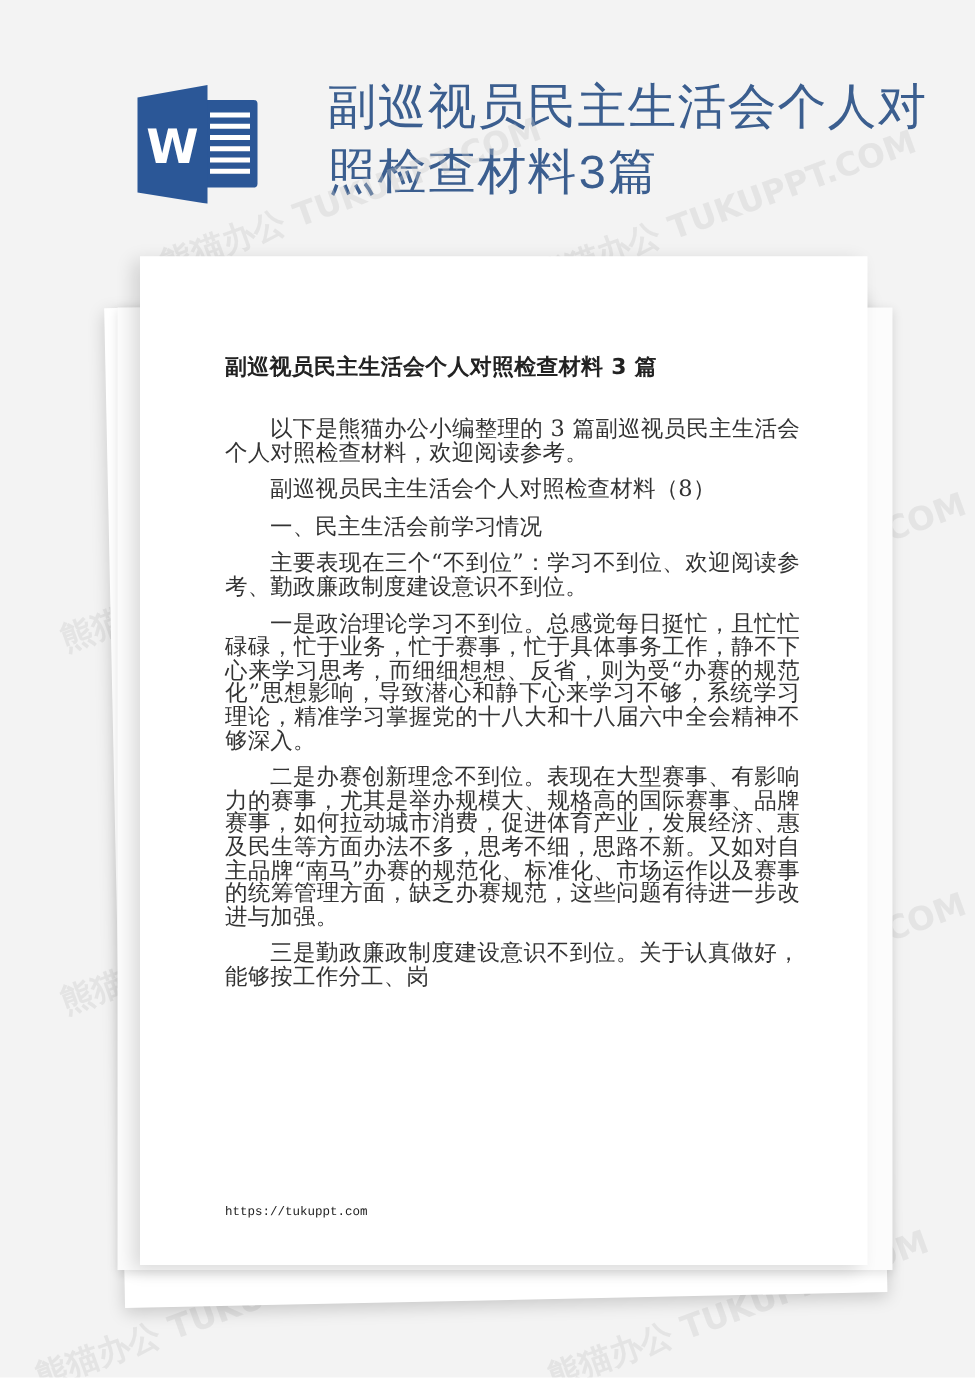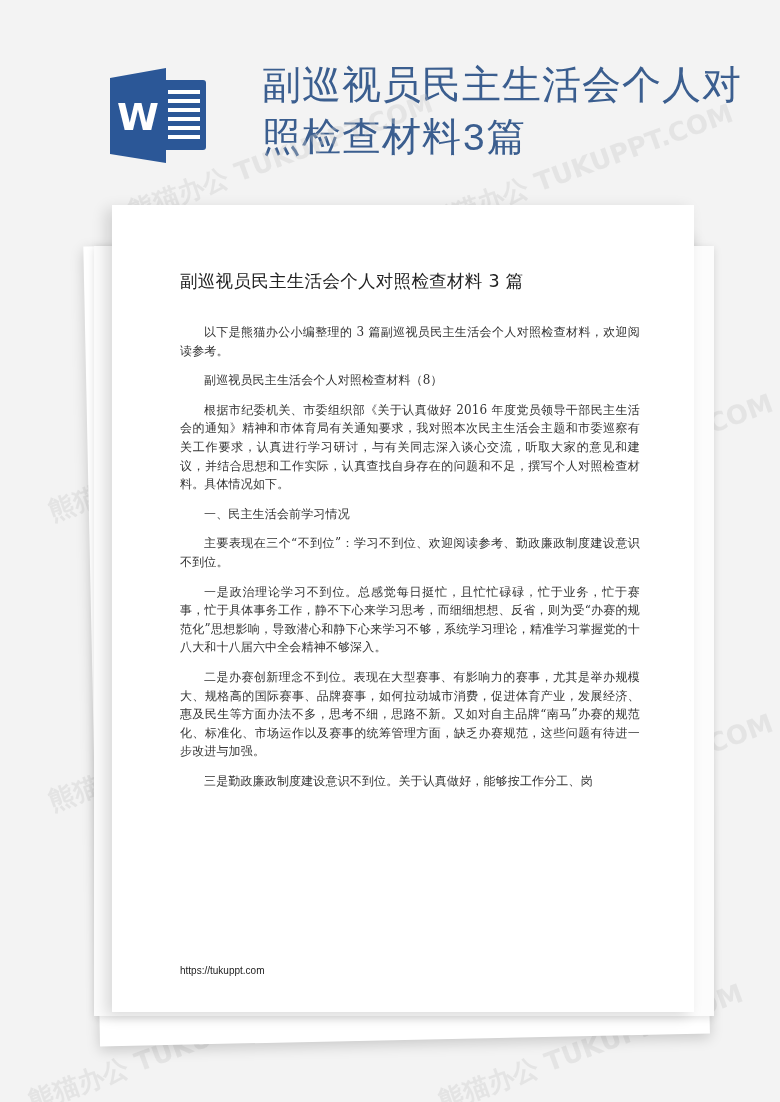--- a/index.html
+++ b/index.html
@@ -27,30 +27,30 @@
     .page-mid {
       position:absolute; left:94px; top:246px; width:620px; height:770px;
       background:#fcfcfc; box-shadow:0 2px 8px rgba(0,0,0,0.12);
     }
     .page {
       position:absolute; left:112px; top:205px; width:582px; height:807px;
       background:#ffffff; box-shadow:-6px 4px 14px rgba(0,0,0,0.14);
       box-sizing:border-box; padding:64px 54px 0 68px;
     }
     .doc-title {
-      font-family:"DejaVu Sans", sans-serif; font-size:17.5px; font-weight:normal; color:#222;
-      margin:0 0 30px 0; letter-spacing:0.3px;
+      font-family:"DejaVu Sans", sans-serif; font-size:17.5px; font-weight:bold; color:#222;
+      margin:12px 0 30px 0; letter-spacing:0.3px;
     }
     .para {
-      font-size:12px; line-height:18.6px; color:#333; text-indent:2em; margin:0 0 11px 0;
+      font-size:18px; line-height:18.6px; color:#333; text-indent:2em; margin:0 0 11px 0;
       text-align:justify; letter-spacing:0.15px;
     }
     .footer-url {
       position:absolute; left:68px; top:760px;
-      font-family:Liberation Sans, sans-serif; font-size:10px; color:#222;
+      font-family:Liberation Mono, monospace; font-size:10px; color:#222;
     }
   </style>
 </head>
 <body>
 
 <div class="header">
   <svg class="word-icon" viewBox="0 0 100 95">
     <rect x="48" y="12" width="50" height="70" rx="3" fill="#2b5797"></rect>
     <g fill="#ffffff">
       <rect x="60" y="22" width="32" height="4"></rect>
@@ -75,20 +75,19 @@
 <div class="watermark" style="left:20px;top:1030px;">熊猫办公 TUKUPPT.COM</div>
 <div class="watermark" style="left:430px;top:1030px;">熊猫办公 TUKUPPT.COM</div>
 
 <div class="page-back"></div>
 <div class="page-mid"></div>
 
 <div class="page">
   <div class="doc-title">副巡视员民主生活会个人对照检查材料 3 篇</div>
   <p class="para">以下是熊猫办公小编整理的 3 篇副巡视员民主生活会个人对照检查材料，欢迎阅读参考。</p>
   <p class="para">副巡视员民主生活会个人对照检查材料（8）</p>
-  <p class="para">根据市纪委机关、市委组织部《关于认真做好 2016 年度党员领导干部民主生活会的通知》精神和市体育局有关通知要求，我对照本次民主生活会主题和市委巡察有关工作要求，认真进行学习研讨，与有关同志深入谈心交流，听取大家的意见和建议，并结合思想和工作实际，认真查找自身存在的问题和不足，撰写个人对照检查材料。具体情况如下。</p>
   <p class="para">一、民主生活会前学习情况</p>
   <p class="para">主要表现在三个“不到位”：学习不到位、欢迎阅读参考、勤政廉政制度建设意识不到位。</p>
   <p class="para">一是政治理论学习不到位。总感觉每日挺忙，且忙忙碌碌，忙于业务，忙于赛事，忙于具体事务工作，静不下心来学习思考，而细细想想、反省，则为受“办赛的规范化”思想影响，导致潜心和静下心来学习不够，系统学习理论，精准学习掌握党的十八大和十八届六中全会精神不够深入。</p>
   <p class="para">二是办赛创新理念不到位。表现在大型赛事、有影响力的赛事，尤其是举办规模大、规格高的国际赛事、品牌赛事，如何拉动城市消费，促进体育产业，发展经济、惠及民生等方面办法不多，思考不细，思路不新。又如对自主品牌“南马”办赛的规范化、标准化、市场运作以及赛事的统筹管理方面，缺乏办赛规范，这些问题有待进一步改进与加强。</p>
   <p class="para">三是勤政廉政制度建设意识不到位。关于认真做好，能够按工作分工、岗</p>
   <div class="footer-url">https://tukuppt.com</div>
 </div>
 
 </body></html>

